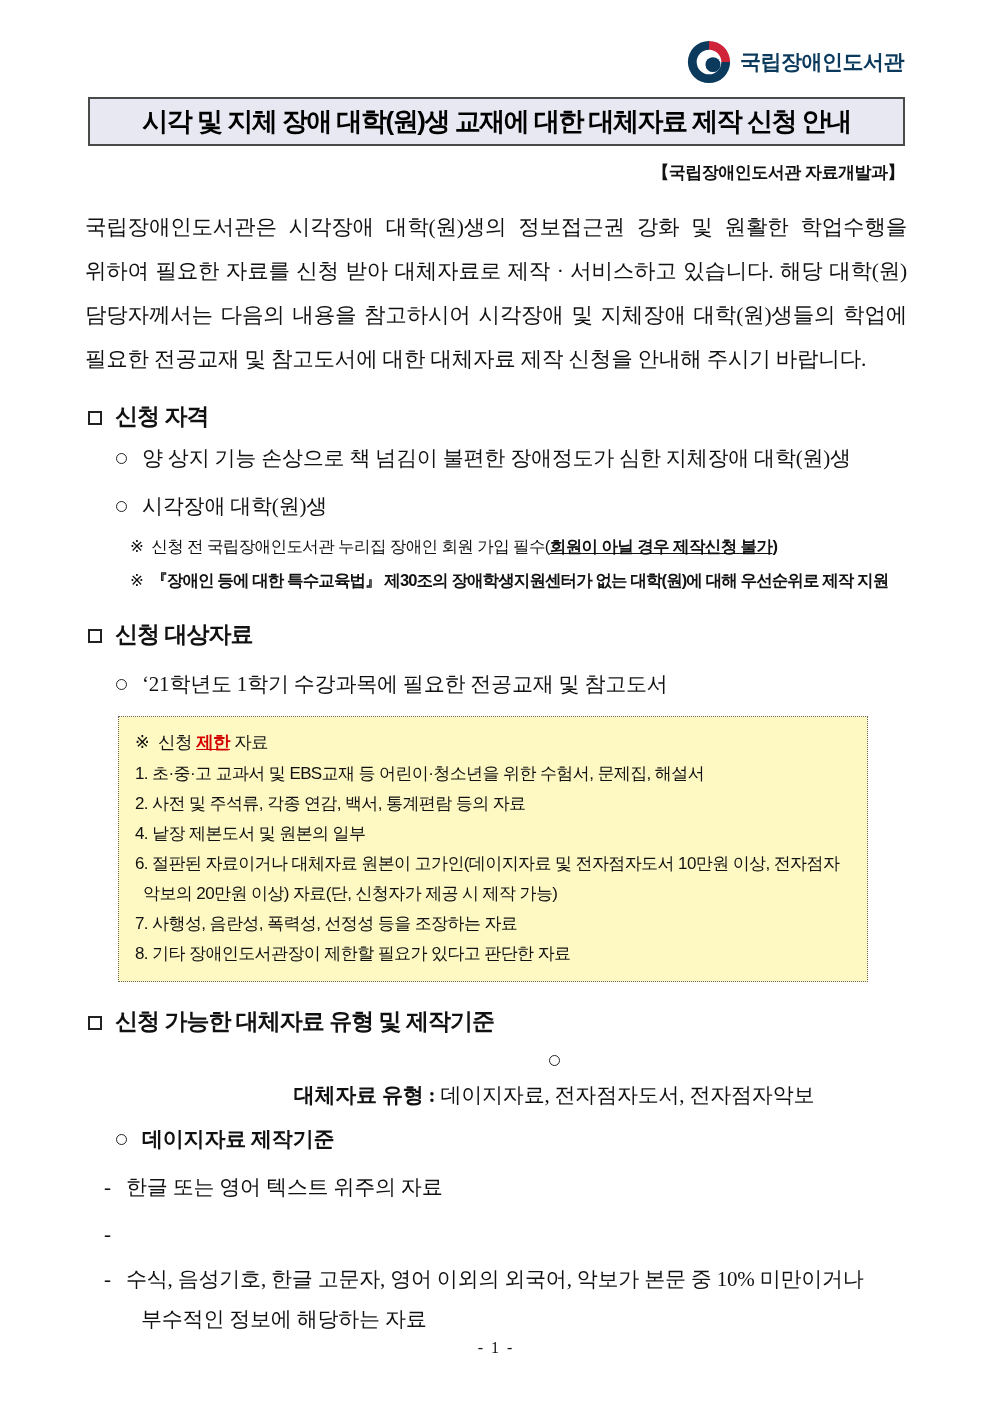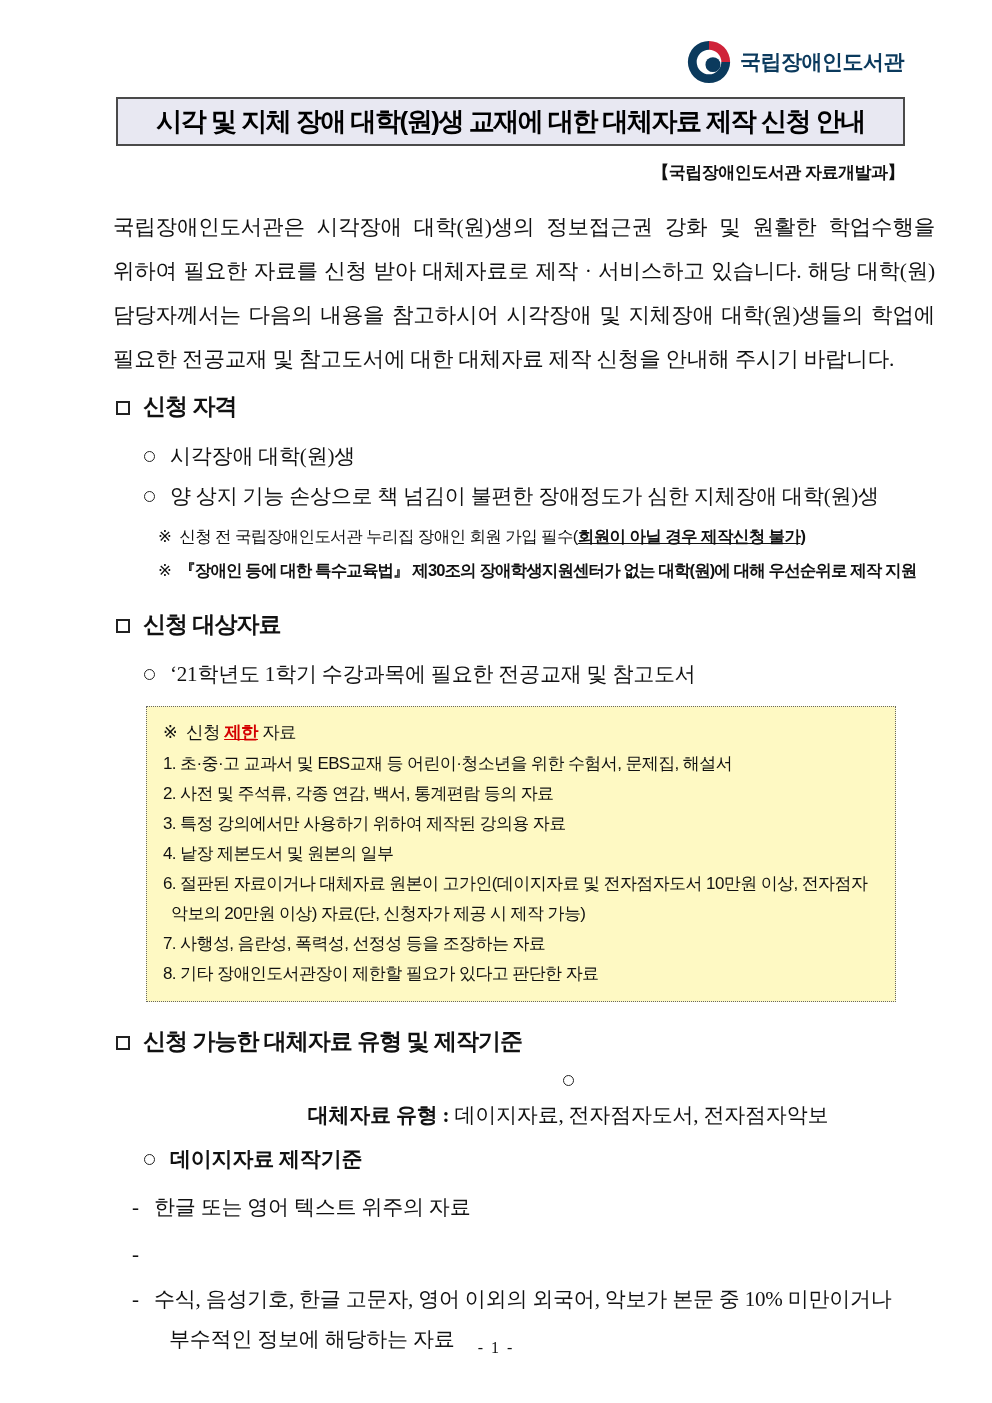--- a/index.html
+++ b/index.html
@@ -1,20 +1,20 @@
 <!DOCTYPE html>
 <html><head>
 <meta charset="utf-8">
 <style>
   * { margin:0; padding:0; box-sizing:border-box; }
   html,body { background:#ffffff; }
   .page {
     position:relative; width:992px; height:1403px; margin:0 auto;
     background:#ffffff; overflow:hidden;
-    font-family:"Liberation Serif","DejaVu Serif",serif; color:#111;padding-left:28px;
+    font-family:"Liberation Serif","DejaVu Serif",serif; color:#111;
   }
   
   .logo-row { display:flex; justify-content:flex-end; align-items:center; padding:40px 88px 0 0; gap:9px; }
   .logo-symbol { width:44px; height:44px; flex:0 0 auto; }
   .logo-text { font-family:"Liberation Sans","DejaVu Sans",sans-serif; font-weight:bold; font-size:21px; color:#0b3a5d; letter-spacing:-0.5px; }
   
   .title-banner {
     margin:13px 87px 0 88px; height:49px; background:#e8e8f2; border:2px solid #4a4a4a;
     display:flex; align-items:center; justify-content:center;
   }
@@ -54,21 +54,21 @@
   .type-row { display:flex; align-items:center; gap:15px; margin-left:116px; font-size:21px; letter-spacing:-0.2px; }
   .type-row .lbl { font-weight:bold; }
   .dash-row { display:flex; margin-left:104px; font-size:21px; letter-spacing:-0.2px; line-height:40px; }
   .dash-row .dash { width:22px; flex:0 0 auto; text-align:left; }
   .dash-row .body { padding-left:15px; text-indent:-15px; word-break:keep-all; }
   .small-note { font-size:15px; letter-spacing:-0.8px; }
   
   .footer { position:absolute; left:0; bottom:46px; width:100%; text-align:center; font-size:16px; letter-spacing:2px; }
   
   .mt20{margin-top:20px;} .mt14{margin-top:14px;} .mt12{margin-top:12px;} .mt5{margin-top:5px;}
-  .mt26{margin-top:10px;} .mt30{margin-top:24px;} .mt18{margin-top:18px;flex-direction:column;} .mt16{margin-top:16px;}
+  .mt26{margin-top:20px;} .mt30{margin-top:24px;} .mt18{margin-top:18px;flex-direction:column;} .mt16{margin-top:16px;}
 </style>
 </head>
 <body>
 
 <div class="page">
 
   <div class="logo-row">
     <svg class="logo-symbol" viewBox="0 0 100 100" aria-hidden="true">
       <path fill="#cf2339" d="M50 2 A48 48 0 0 1 98 50 L78 50 A28 28 0 0 0 50 22 Z"></path>
       <path fill="#0b3a5d" d="M98 50 A48 48 0 1 1 50 2 L50 22 A28 28 0 1 0 78 50 Z"></path>
@@ -83,27 +83,27 @@
 
   <div class="dept-line">【국립장애인도서관 자료개발과】</div>
 
   <p class="intro">국립장애인도서관은 시각장애 대학(원)생의 정보접근권 강화 및 원활한 학업수행을 위하여 필요한 자료를 신청 받아 대체자료로 제작 · 서비스하고 있습니다. 해당 대학(원) 담당자께서는 다음의 내용을 참고하시어 시각장애 및 지체장애 대학(원)생들의 학업에 필요한 전공교재 및 참고도서에 대한 대체자료 제작 신청을 안내해 주시기 바랍니다.</p>
 
   <div class="sec-head mt26">
     <span class="sq"></span>
     <span>신청 자격</span>
   </div>
 
+  <div class="bullet-row mt12">
+    <span class="circ"></span>
+    <span>양 상지 기능 손상으로 책 넘김이 불편한 장애정도가 심한 지체장애 대학(원)생</span>
+  </div>
   <div class="bullet-row mt20">
     <span class="circ"></span>
     <span>시각장애 대학(원)생</span>
-  </div>
-  <div class="bullet-row mt12">
-    <span class="circ"></span>
-    <span>양 상지 기능 손상으로 책 넘김이 불편한 장애정도가 심한 지체장애 대학(원)생</span>
   </div>
 
   <div class="note-row mt12">
     <span class="mk">※</span><span>신청 전 국립장애인도서관 누리집 장애인 회원 가입 필수(</span><span class="note-emph">회원이 아닐 경우 제작신청 불가</span><span class="note-bold">)</span>
   </div>
   <div class="note-row mt5">
     <span class="mk">※</span><span class="note-strong">『장애인 등에 대한 특수교육법』 제30조의 장애학생지원센터가 없는 대학(원)에 대해 우선순위로 제작 지원</span>
   </div>
 
   <div class="sec-head mt30">
@@ -115,21 +115,20 @@
     <span class="circ"></span>
     <span>‘21학년도 1학기 수강과목에 필요한 전공교재 및 참고도서</span>
   </div>
 
   <div class="rbox">
     <div class="box-title">
       <span class="mk">※</span><span>신청 </span><span class="red-emph">제한</span><span> 자료</span>
     </div>
     <div class="rbox-item">1. 초·중·고 교과서 및 EBS교재 등 어린이·청소년을 위한 수험서, 문제집, 해설서</div>
     <div class="rbox-item">2. 사전 및 주석류, 각종 연감, 백서, 통계편람 등의 자료</div>
-    <div class="rbox-item">3. 특정 강의에서만 사용하기 위하여 제작된 강의용 자료</div>
     <div class="rbox-item">4. 낱장 제본도서 및 원본의 일부</div>
     <div class="rbox-item">6. 절판된 자료이거나 대체자료 원본이 고가인(데이지자료 및 전자점자도서 10만원 이상, 전자점자악보의 20만원 이상) 자료(단, 신청자가 제공 시 제작 가능)</div>
     <div class="rbox-item">7. 사행성, 음란성, 폭력성, 선정성 등을 조장하는 자료</div>
     <div class="rbox-item">8. 기타 장애인도서관장이 제한할 필요가 있다고 판단한 자료</div>
   </div>
 
   <div class="sec-head mt30">
     <span class="sq"></span>
     <span>신청 가능한 대체자료 유형 및 제작기준</span>
   </div>

